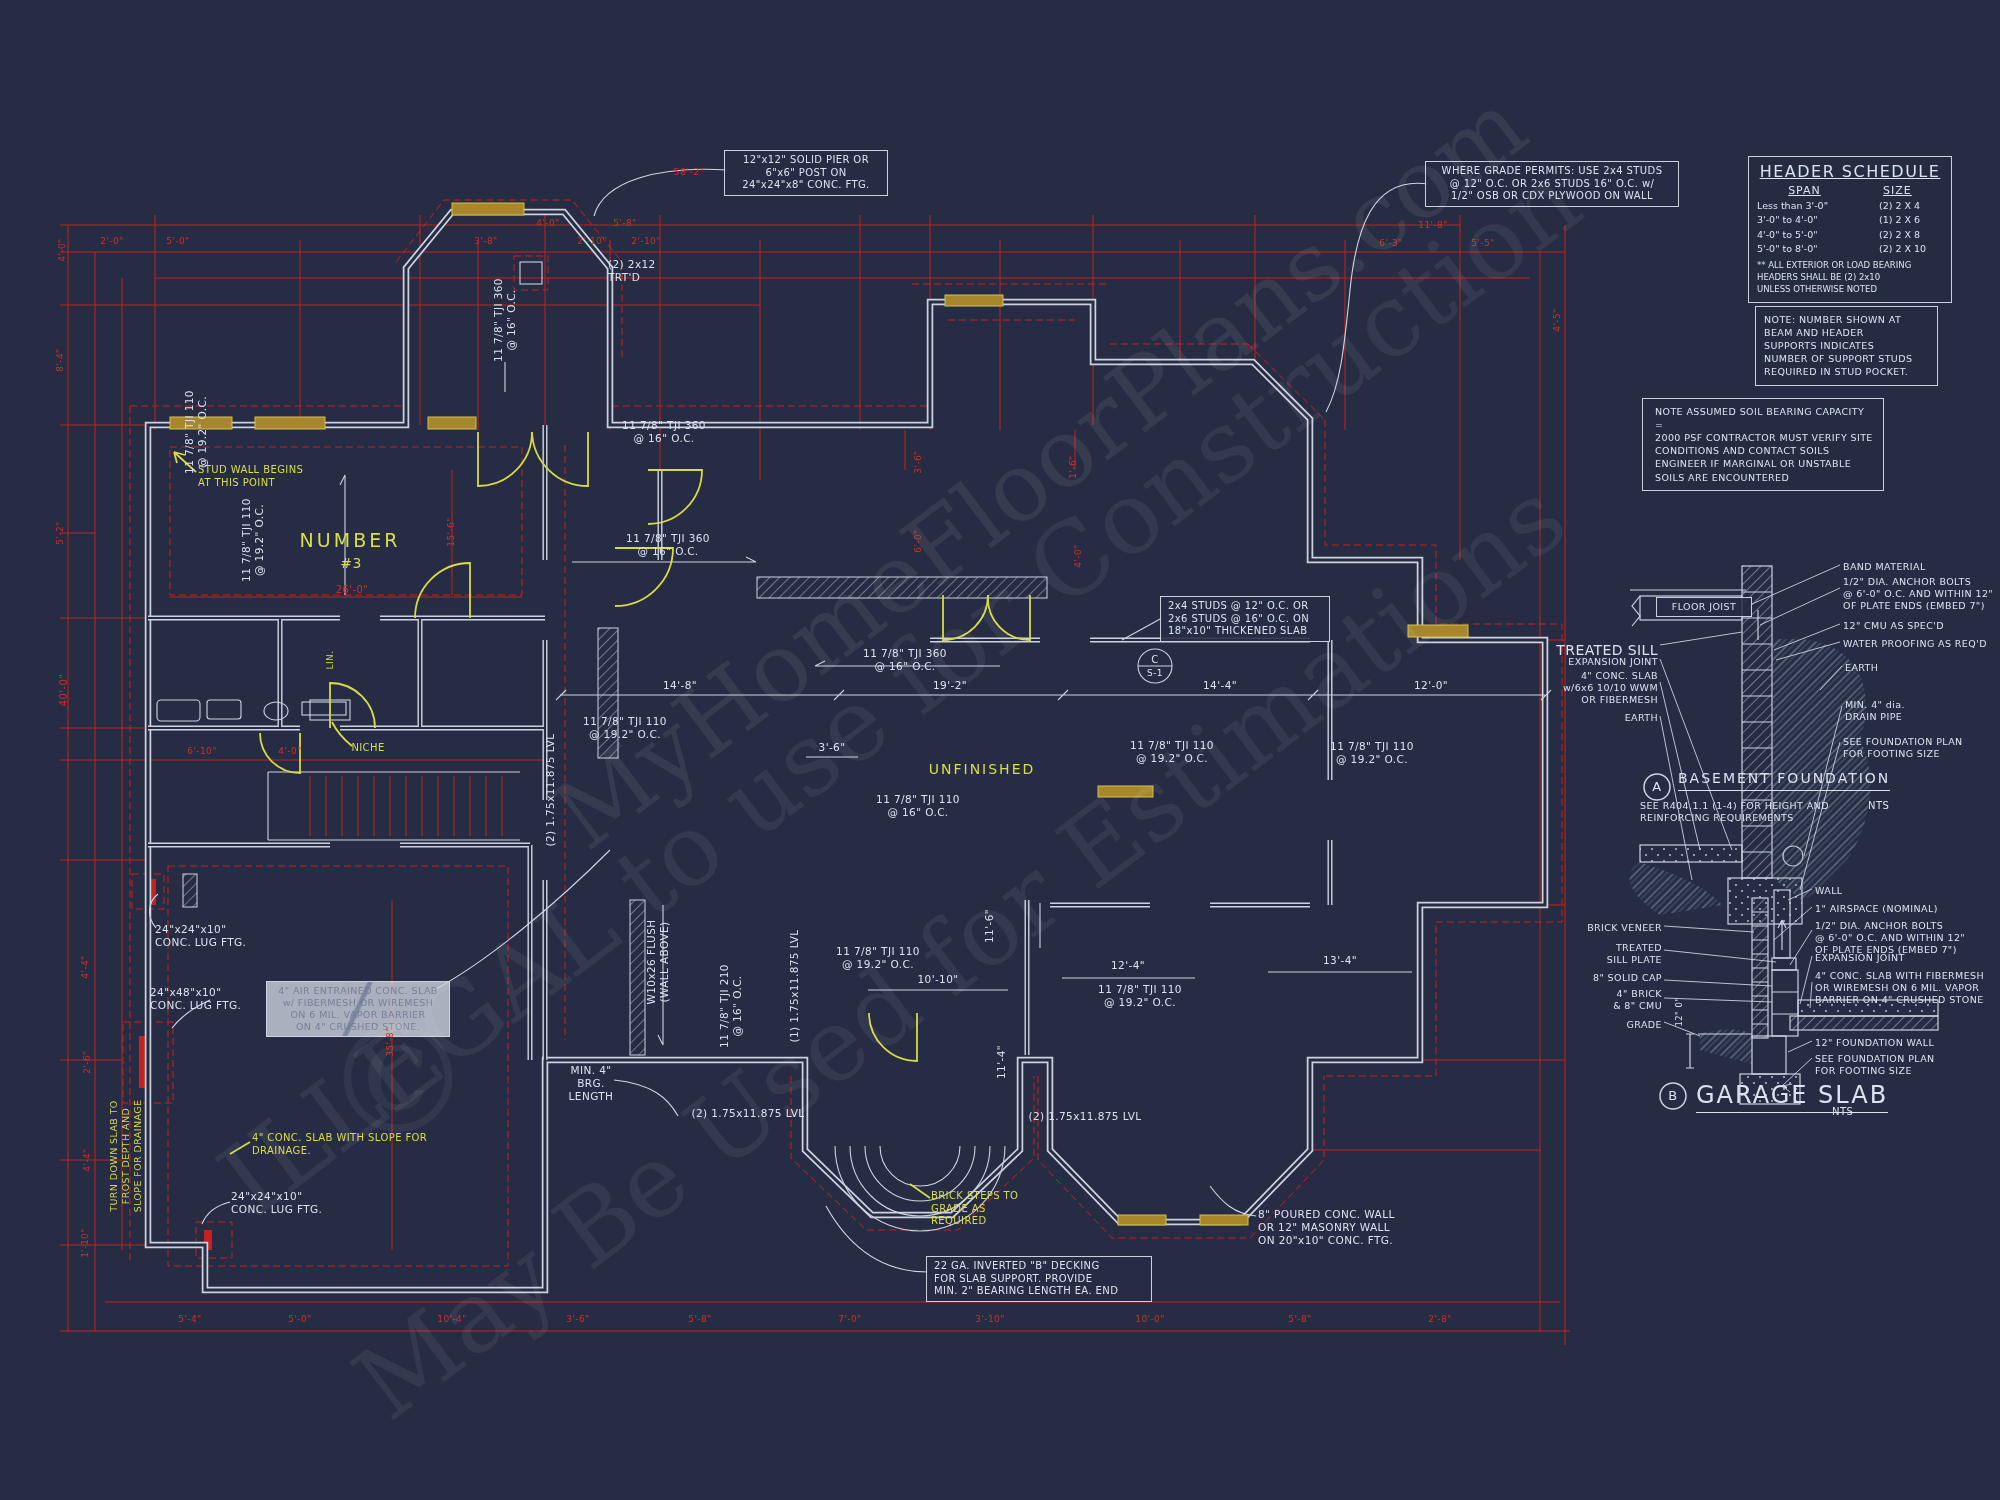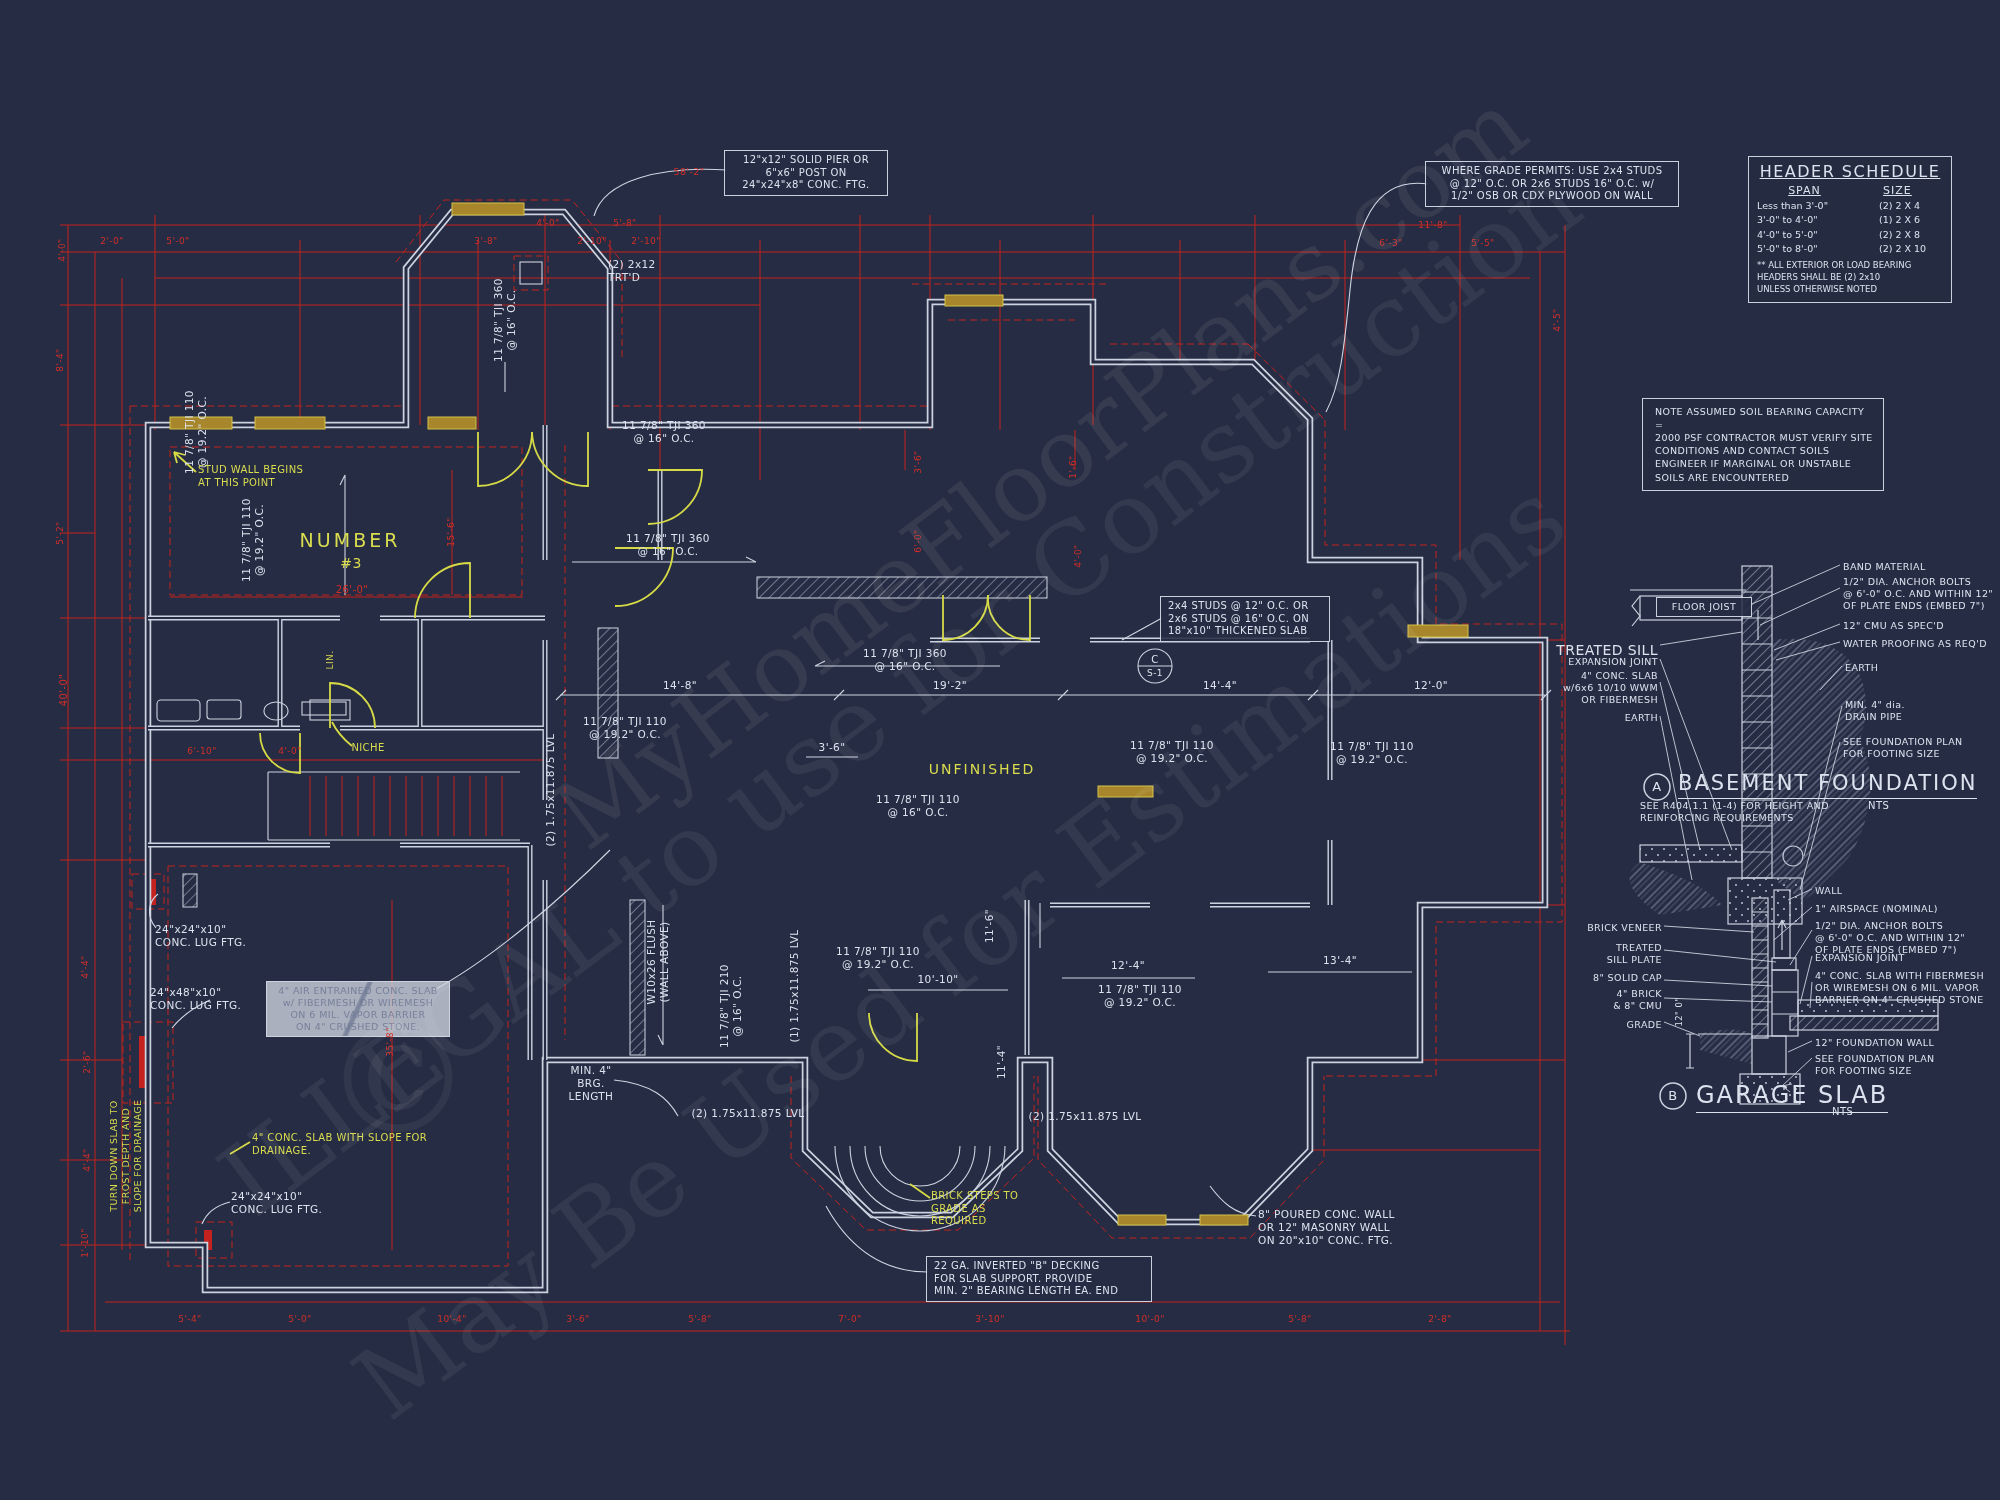--- a/index.html
+++ b/index.html
@@ -334,21 +334,21 @@
       <div class="lb c-w" style="left: 1843px; top: 576px; font-size: 9.5px;">1/2" DIA. ANCHOR BOLTS
 @ 6'-0" O.C. AND WITHIN 12"
 OF PLATE ENDS (EMBED 7")</div>
       <div class="lb c-w" style="left: 1843px; top: 620px; font-size: 9.5px;">12" CMU AS SPEC'D</div>
       <div class="lb c-w" style="left: 1843px; top: 638px; font-size: 9.5px; text-align: right;">WATER PROOFING AS REQ'D</div>
       <div class="lb c-w" style="left: 1845px; top: 662px; font-size: 9.5px;">EARTH</div>
       <div class="lb c-w" style="left: 1845px; top: 699px; font-size: 9.5px;">MIN. 4" dia.
 DRAIN PIPE</div>
       <div class="lb c-w" style="left: 1843px; top: 736px; font-size: 9.5px;">SEE FOUNDATION PLAN
 FOR FOOTING SIZE</div>
-      <div class="lb c-w titled" style="left: 1678px; top: 770px; font-size: 21px; letter-spacing: 2px;">BASEMENT FOUNDATION</div>
+      <div class="lb c-w titled" style="left: 1678px; top: 770px; font-size: 14px; letter-spacing: 2px;">BASEMENT FOUNDATION</div>
       <div class="lb c-w" style="left: 1657px; top: 787px; font-size: 13px; transform: translate(-50%, -50%); text-align: center;">A</div>
       <div class="lb c-w" style="left: 1868px; top: 800px; font-size: 10px;">NTS</div>
       <div class="lb c-w" style="left: 1640px; top: 800px; font-size: 9.5px;">SEE R404.1.1 (1-4) FOR HEIGHT AND
 REINFORCING REQUIREMENTS</div>
       <div class="lb c-w" style="left: 1662px; top: 922px; font-size: 9.5px; transform: translateX(-100%); text-align: right;">BRICK VENEER</div>
       <div class="lb c-w" style="left: 1662px; top: 942px; font-size: 9.5px; transform: translateX(-100%); text-align: right;">TREATED
 SILL PLATE</div>
       <div class="lb c-w" style="left: 1662px; top: 972px; font-size: 9.5px; transform: translateX(-100%); text-align: right;">8" SOLID CAP</div>
       <div class="lb c-w" style="left: 1662px; top: 988px; font-size: 9.5px; transform: translateX(-100%); text-align: right;">4" BRICK
 &amp; 8" CMU</div>
@@ -394,20 +394,25 @@
         <div class="hs-row">
           <span class="sp">5'-0" to 8'-0"</span>
           <span class="sz">(2) 2 X 10</span>
         </div>
       </div>
     <div class="hs-foot">**  ALL EXTERIOR OR LOAD BEARING
 HEADERS SHALL BE (2) 2x10
 UNLESS OTHERWISE NOTED</div>
   </div>
 
+  <div class="rbox" style="left:1755px;top:306px;width:165px;">NOTE: NUMBER SHOWN AT
+BEAM AND HEADER
+SUPPORTS INDICATES
+NUMBER OF SUPPORT STUDS
+REQUIRED IN STUD POCKET.</div>
   <div class="rbox" style="left:1642px;top:398px;width:220px;padding-left:12px;">NOTE ASSUMED SOIL BEARING CAPACITY =
 2000 PSF CONTRACTOR MUST VERIFY SITE
 CONDITIONS AND CONTACT SOILS
 ENGINEER IF MARGINAL OR UNSTABLE
 SOILS ARE ENCOUNTERED</div>
 
   <div>
 
   <div class="wm" style="left: 1040px; top: 470px; font-size: 95px; opacity: 0.07; transform: translate(-50%, -50%) rotate(-37deg);">MyHomeFloorPlans.com</div>
       <div class="wm" style="left: 900px; top: 690px; font-size: 100px; opacity: 0.06; transform: translate(-50%, -50%) rotate(-37deg);">ILLEGAL to use for Construction</div>

